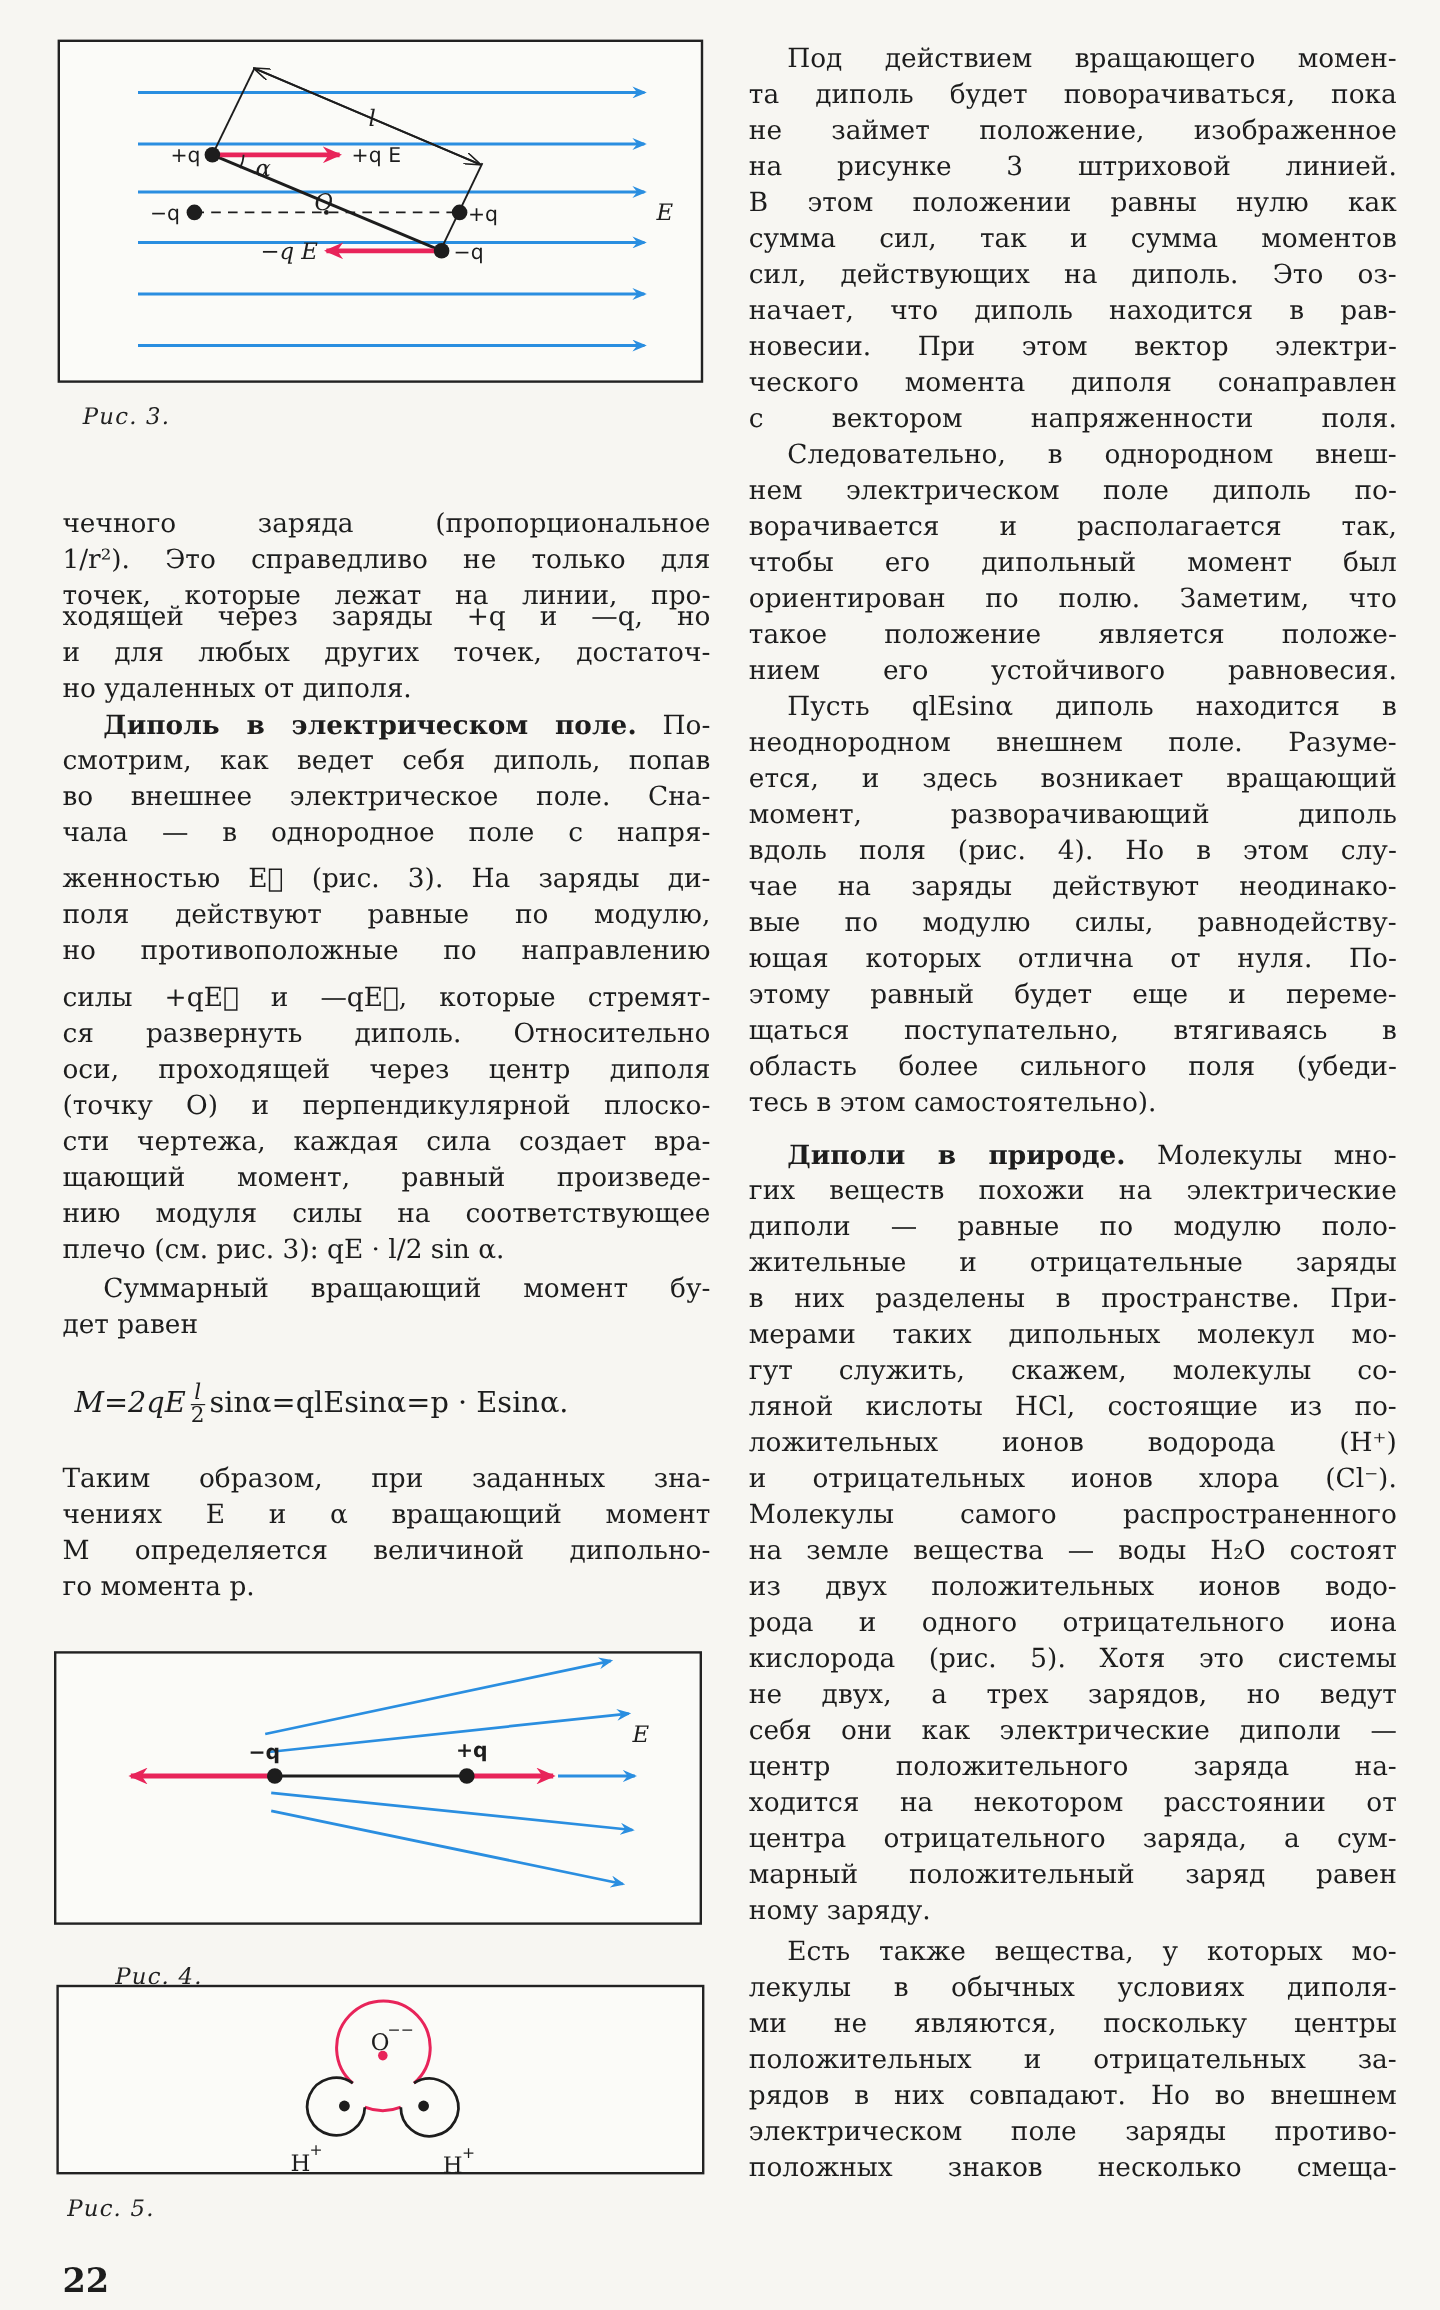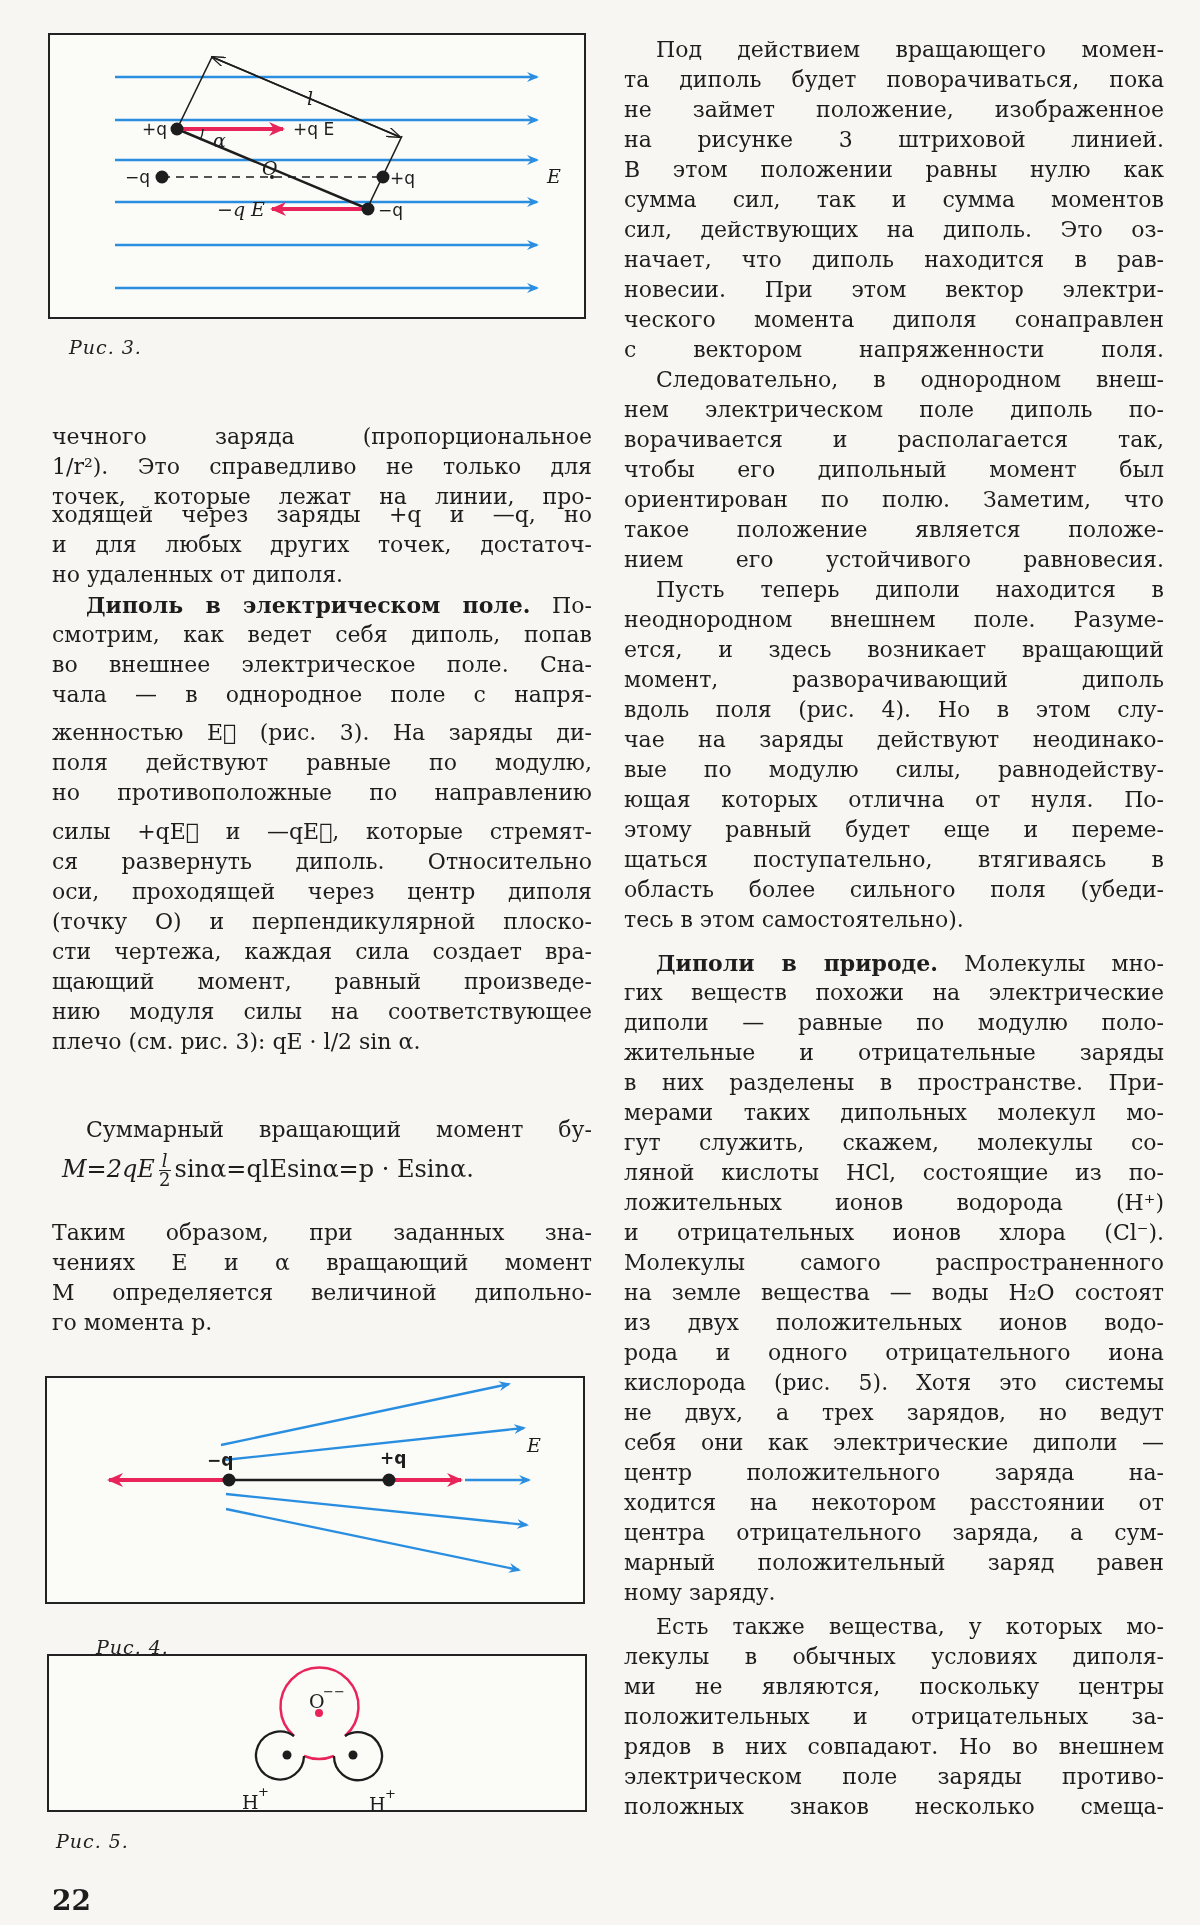--- a/index.html
+++ b/index.html
@@ -108,22 +108,23 @@
   <span class="line" style="margin-top:9px;">силы +qE⃗ и —qE⃗, которые стремят-</span>
   <span class="line">ся развернуть диполь. Относительно</span>
   <span class="line">оси, проходящей через центр диполя</span>
   <span class="line">(точку O) и перпендикулярной плоско-</span>
   <span class="line">сти чертежа, каждая сила создает вра-</span>
   <span class="line">щающий момент, равный произведе-</span>
   <span class="line">нию модуля силы на соответствующее</span>
   <span class="line last">плечо (см. рис. 3): qE · l/2 sin α.</span>
 </div>
 
-<div class="col" style="left:52px;top:1115px;width:540px;">
+<div class="col" style="left:52px;top:1060px;width:540px;">
   <span class="line indent" style="text-indent:34px;">Суммарный вращающий момент бу-</span>
+  <span class="line last">дет равен</span>
 </div>
 
 <div class="formula" style="left:62px;top:1152px;">
   <i>M=2qE</i><span class="frac"><span class="num">l</span><span>2</span></span><span>sinα=qlEsinα=p · Esinα.</span>
 </div>
 
 <div class="col" style="left:52px;top:1218px;width:540px;">
   <span class="line">Таким образом, при заданных зна-</span>
   <span class="line">чениях E и α вращающий момент</span>
   <span class="line">M определяется величиной дипольно-</span>
@@ -186,21 +187,21 @@
   <span class="line">новесии. При этом вектор электри-</span>
   <span class="line">ческого момента диполя сонаправлен</span>
   <span class="line">с вектором напряженности поля.</span>
   <span class="line" style="padding-left:32px;">Следовательно, в однородном внеш-</span>
   <span class="line">нем электрическом поле диполь по-</span>
   <span class="line">ворачивается и располагается так,</span>
   <span class="line">чтобы его дипольный момент был</span>
   <span class="line">ориентирован по полю. Заметим, что</span>
   <span class="line">такое положение является положе-</span>
   <span class="line">нием его устойчивого равновесия.</span>
-  <span class="line" style="padding-left:32px;">Пусть теперь диполи находится в</span>
+  <span class="line" style="padding-left:32px;">Пусть qlEsinα диполь находится в</span>
   <span class="line">неоднородном внешнем поле. Разуме-</span>
   <span class="line">ется, и здесь возникает вращающий</span>
   <span class="line">момент, разворачивающий диполь</span>
   <span class="line">вдоль поля (рис. 4). Но в этом слу-</span>
   <span class="line">чае на заряды действуют неодинако-</span>
   <span class="line">вые по модулю силы, равнодейству-</span>
   <span class="line">ющая которых отлична от нуля. По-</span>
   <span class="line">этому равный будет еще и переме-</span>
   <span class="line">щаться поступательно, втягиваясь в</span>
   <span class="line">область более сильного поля (убеди-</span>

